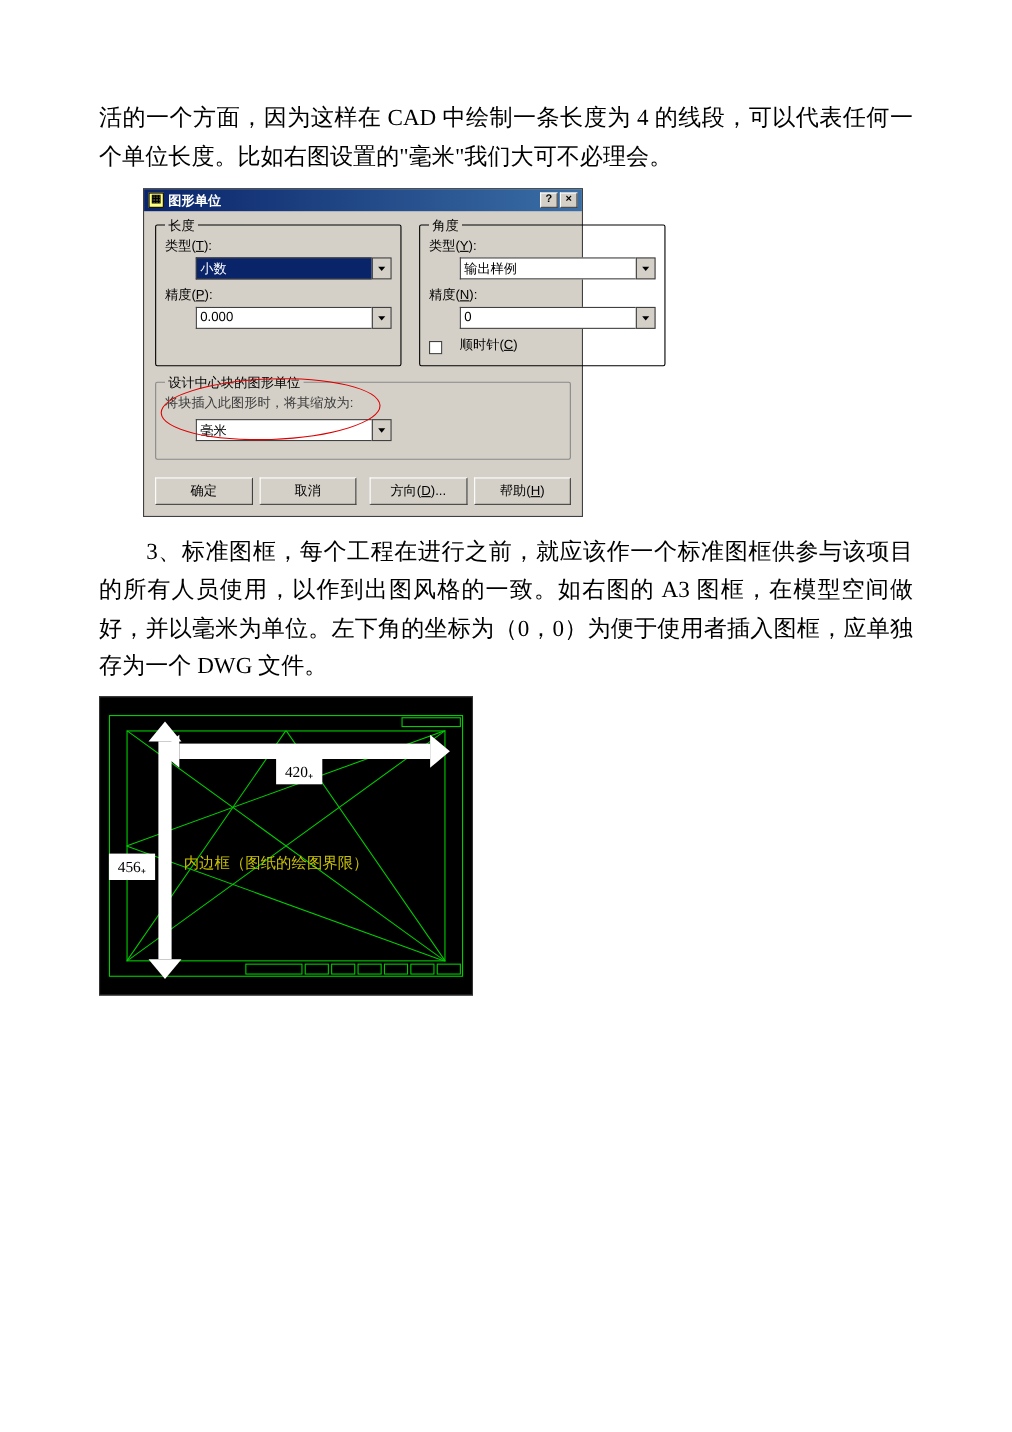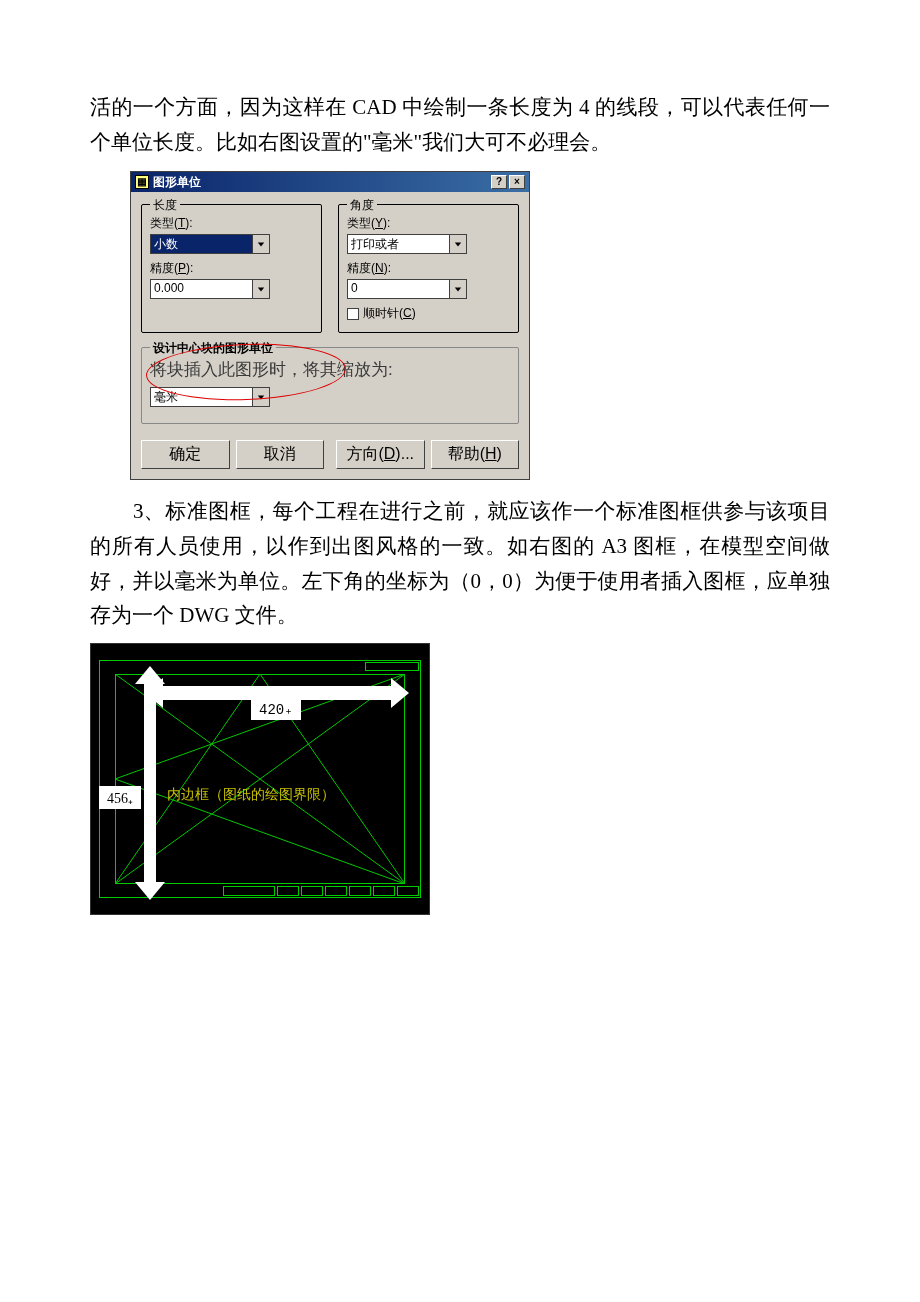--- a/index.html
+++ b/index.html
@@ -60,54 +60,54 @@
     border: 1px solid #000000; border-radius:2px; padding: 8px 8px 10px 8px;
     position: relative; flex:1;
   }
   .fieldset > .legend {
     position:absolute; top:-8px; left:8px; background:#d4d0c8; padding:0 3px;
     color:#000;
   }
   .lbl { display:block; margin-top:2px; margin-bottom:2px; }
   .hotkey { text-decoration: underline; }
   .combo {
-    display:flex; width:120px; height:20px; margin-bottom:6px;
+    display:flex; width:178px; height:20px; margin-bottom:6px;margin-left:28px;
   }
   .combo .txt {
     flex:1; background:#fff; border:1px solid #404040; border-right:none;
     padding:1px 3px; font-size:12px;
   }
   .combo .txt.sel { background:#0a246a; color:#fff; }
   .combo .arrow {
     width:18px; background:#d4d0c8; border:1px solid #404040;
     display:flex; align-items:center; justify-content:center;
   }
   .arrow svg { width:8px; height:8px; }
-  .chk { display:flex; align-items:center; gap:4px; margin-top:4px;}
+  .chk { display:flex; align-items:flex-end; gap:16px; margin-top:4px;}
   .chk .box { width:12px; height:12px; background:#fff; border:1px solid #404040; }
   .fieldset-full {
     border:1px solid #888; border-radius:2px; padding:10px 8px 10px 8px;
     position:relative; margin-top:14px;
   }
   .fieldset-full > .legend {
-    position:absolute; top:-8px; left:8px; background:#d4d0c8; padding:0 3px;font-weight:bold;
-  }
-  .subnote { color:#3a3a3a; font-size:17px; margin-bottom:6px; }
+    position:absolute; top:-8px; left:8px; background:#d4d0c8; padding:0 3px;
+  }
+  .subnote { color:#3a3a3a; font-size:12px; margin-bottom:6px; }
   .circle-annot {
     position:absolute; width:200px; height:56px; border:1px solid #d00; border-radius:50%;
     left:4px; top:-4px; pointer-events:none;
     transform: rotate(-2deg);
   }
   .dlg-buttons {
     display:flex; gap:6px; padding: 6px 10px 10px 10px;
   }
   .btn {
     background:#d4d0c8; border:1px solid #404040;
     border-top-color:#fff; border-left-color:#fff;
-    padding:3px 0; width:92px; text-align:center; font-size:16px;
+    padding:3px 0; width:92px; text-align:center; font-size:12px;
   }
   .btn-spacer { flex:1; }
 
   .framefig {
     margin: 10px 0 14px 0;
     background:#000; width:340px; height:272px; position:relative;
     border:1px solid #333;
   }
   .framefig .outer-rect {
     position:absolute; left:8px; top:16px; right:8px; bottom:16px;
@@ -128,21 +128,21 @@
   .white-arrow-v {
     position:absolute; top:22px; bottom:14px; left:46px; width:26px;
     display:flex; flex-direction:column; align-items:center;
   }
   .wa-v-body { flex:1; width:12px; background:#fff; }
   .wa-v-tip-t { width:0; height:0; border-left:15px solid transparent; border-right:15px solid transparent; border-bottom:18px solid #fff; }
   .wa-v-tip-b { width:0; height:0; border-left:15px solid transparent; border-right:15px solid transparent; border-top:18px solid #fff; }
   .dim-label {
     position:absolute; background:#fff; color:#000; font-size:14px; padding:2px 8px;
   }
-  .dim-420 { top:55px; left:160px;font-family:Liberation Mono, monospace; }
+  .dim-420 { top:55px; left:160px; }
   .dim-297 { top:142px; left:8px; }
   .innote {
     position:absolute; top:142px; left:76px; color:#c8c000; font-size:14px;
   }
   .tb-small {
     position:absolute; right:10px; top:18px; width:54px; height:9px;
     border:1px solid #0c0;
   }
   .tb-row {
     position:absolute; right:10px; bottom:18px; display:flex; gap:2px;
@@ -199,21 +199,21 @@
                 </div>
             </div>
           </div>
 
           <div class="fieldset">
             <span class="legend">角度</span>
             <span class="lbl">
               <span>类型(</span><span class="hotkey">Y</span><span>):</span>
             </span>
             <div class="combo">
-              <div class="txt">打印或者</div>
+              <div class="txt">输出样例</div>
               <div class="arrow">
                   <svg viewBox="0 0 10 10">
                     <polygon points="1,3 9,3 5,8" fill="#000"></polygon>
                   </svg>
                 </div>
             </div>
             <span class="lbl">
               <span>精度(</span><span class="hotkey">N</span><span>):</span>
             </span>
             <div class="combo">

